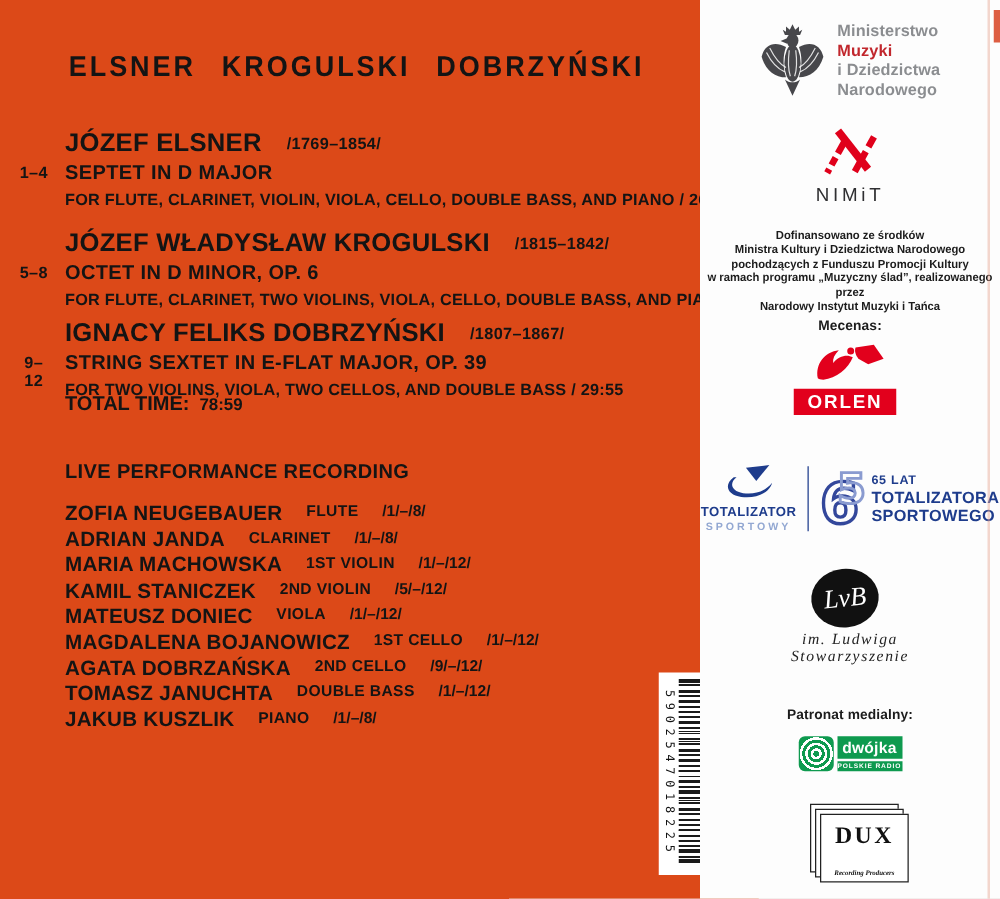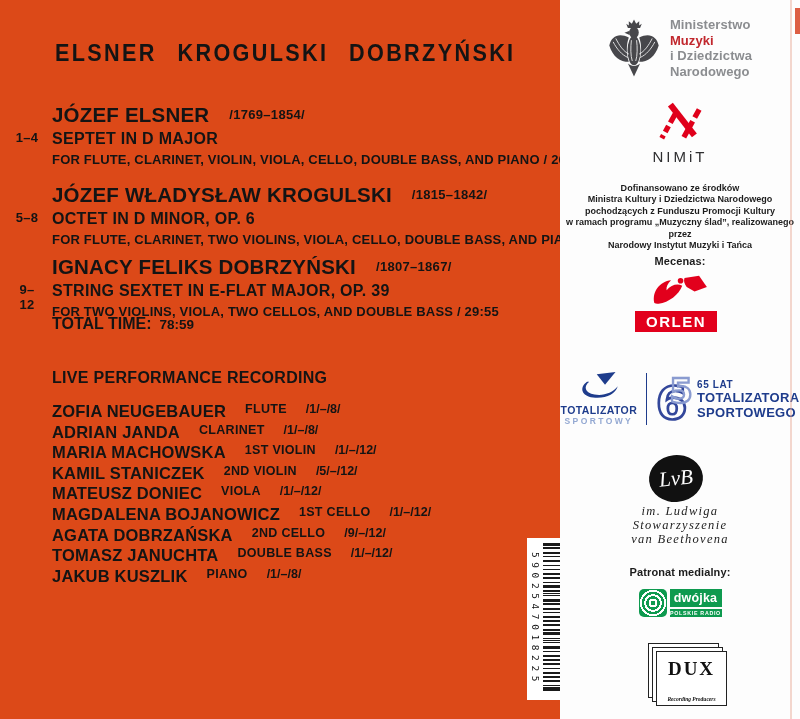--- a/index.html
+++ b/index.html
@@ -284,21 +284,20 @@
           <div class="anni-2">TOTALIZATORA</div>
           <div class="anni-3">SPORTOWEGO</div>
         </div>
       </div>
     </div>
 
     <div class="lvb-ellipse">LvB</div>
     <div class="abs lvb-text" style="width:240px;">
       <div>im. Ludwiga</div>
       <div>Stowarzyszenie</div>
-      <div>van Beethovena</div>
     </div>
 
     <div class="abs centered patronat sp-label">Patronat medialny:</div>
     <div class="abs centered dwojka">
       <div class="dw-target"></div>
       <div class="dw-right">
         <div class="dw-word">dwójka</div>
         <div class="dw-sub">POLSKIE RADIO</div>
       </div>
     </div>

